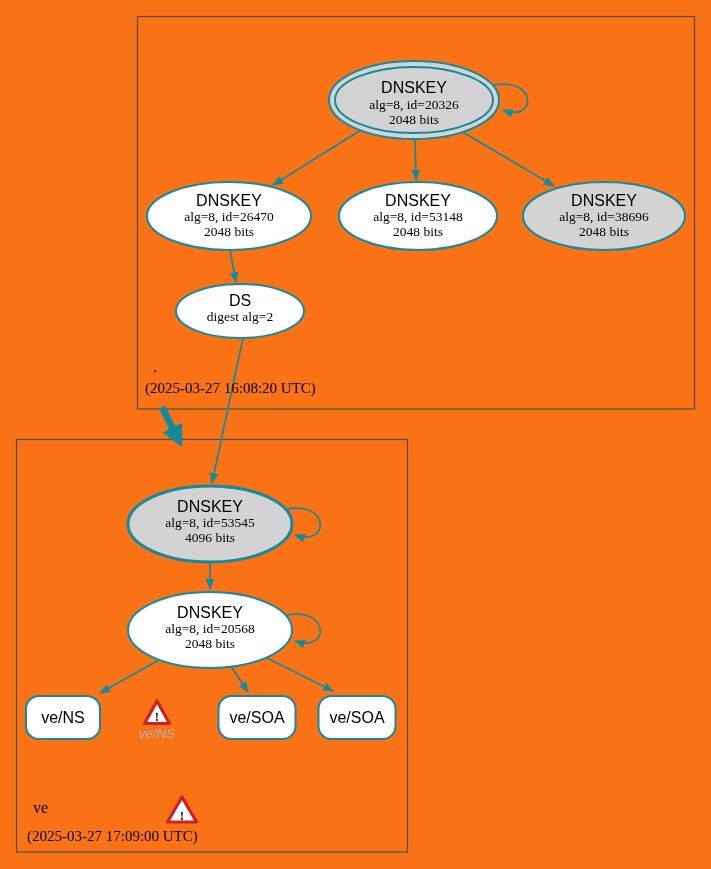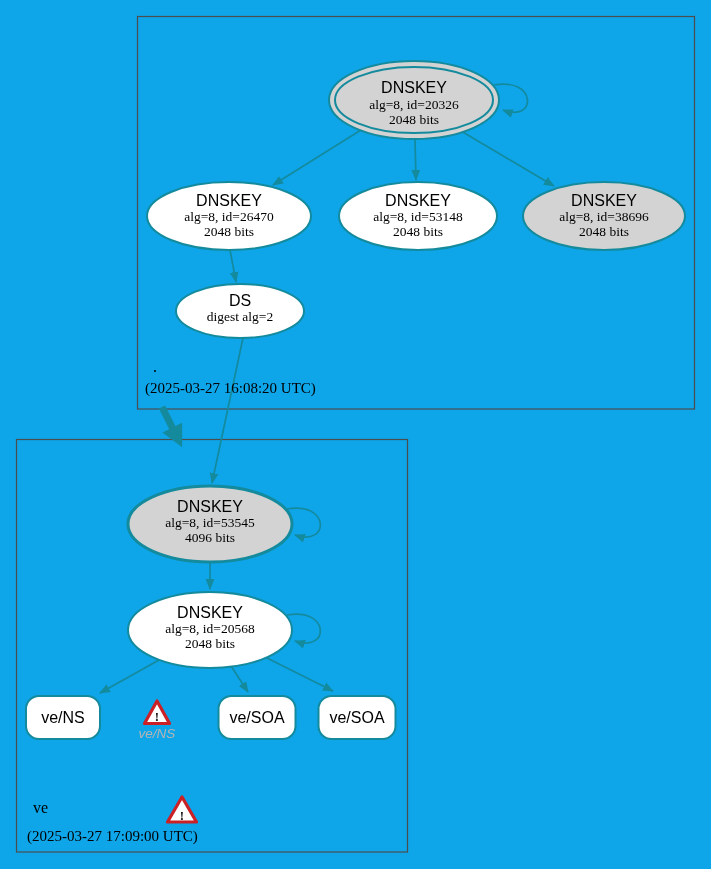--- a/index.html
+++ b/index.html
@@ -1,19 +1,19 @@
 <!DOCTYPE html>
 <html><head>
 <meta charset="utf-8">
 <style>
   html,body { margin:0; padding:0; background:#ffffff; }
   .canvas {
     position:relative;
     width:711px; height:869px;
-    background:#0ea5e9;
+    background:#f97316;
     font-family:"Liberation Serif", serif;
   }
   svg { display:block; }
 
   
   .zone-box { fill:none; stroke:#4d4d4d; stroke-width:1.2; }
 
   
   .edge { stroke:#148a9d; stroke-width:1.7; fill:none; }
   .edge-thick { stroke:#148a9d; stroke-width:7; fill:none; }

